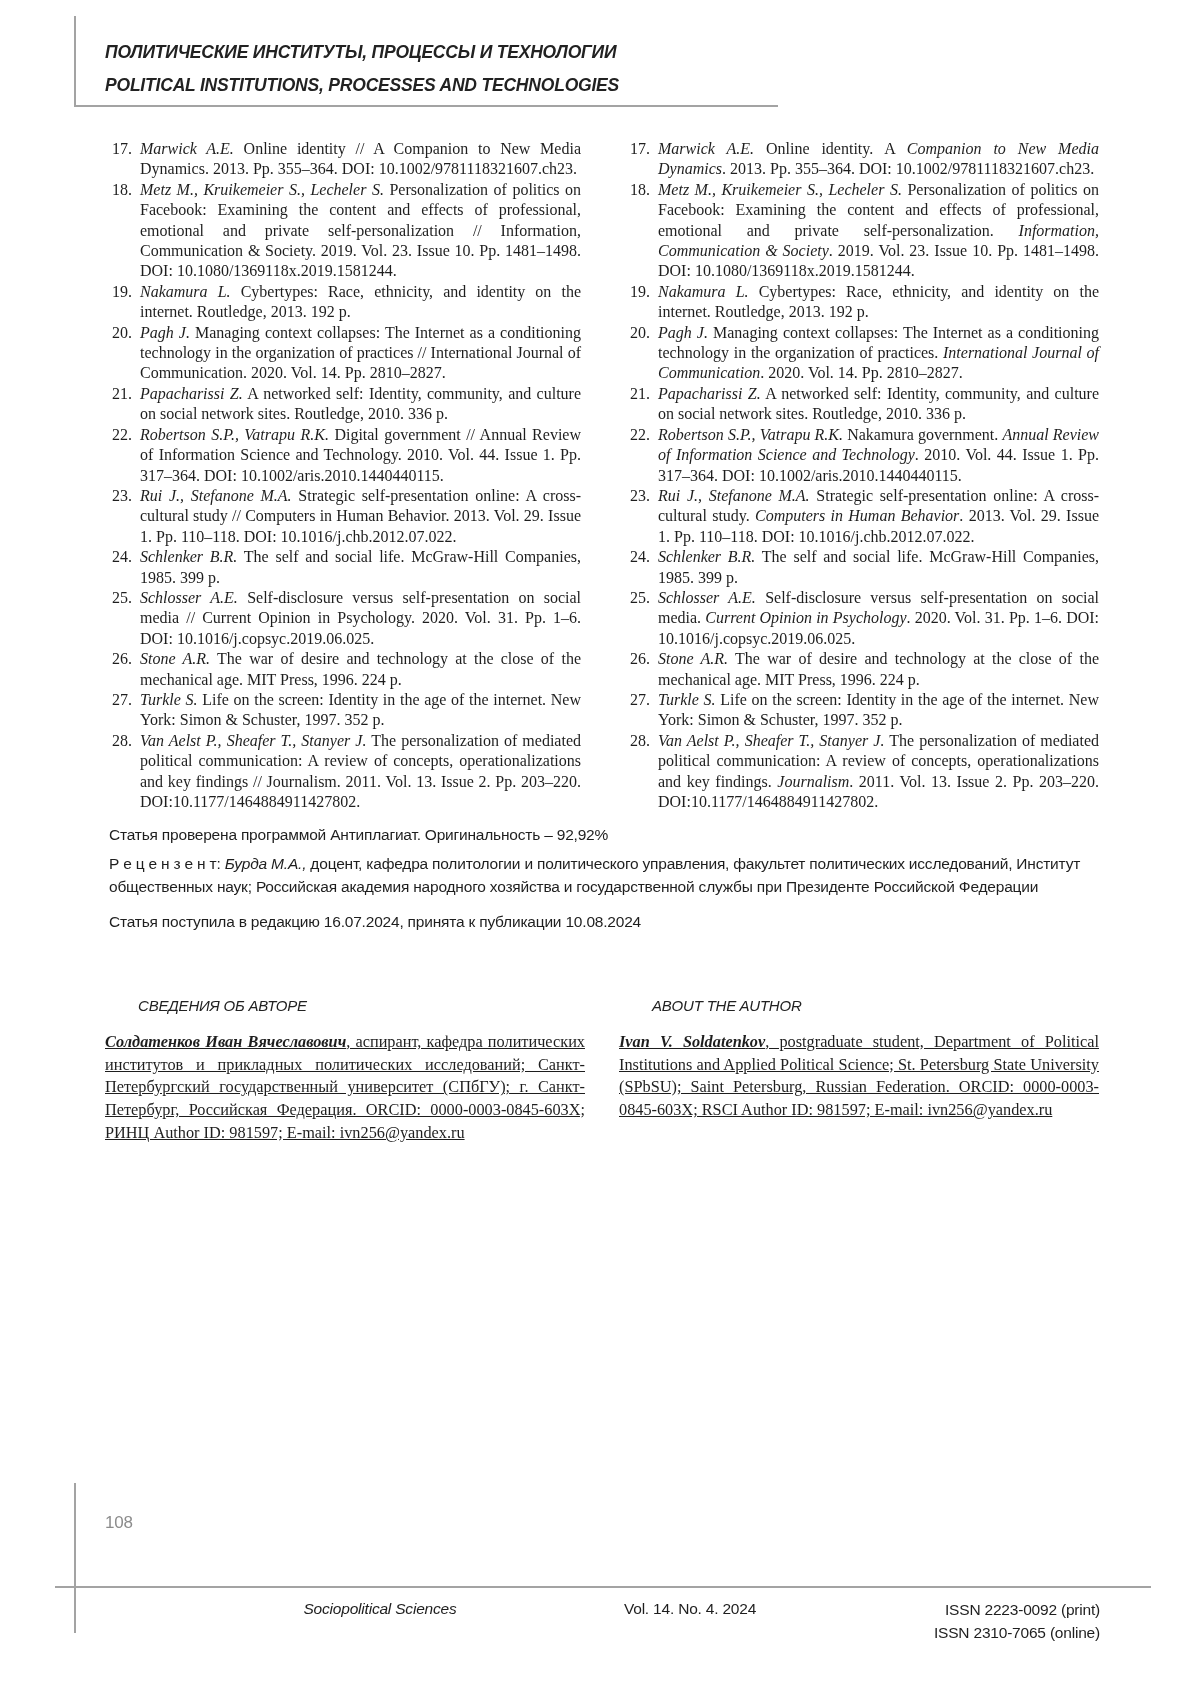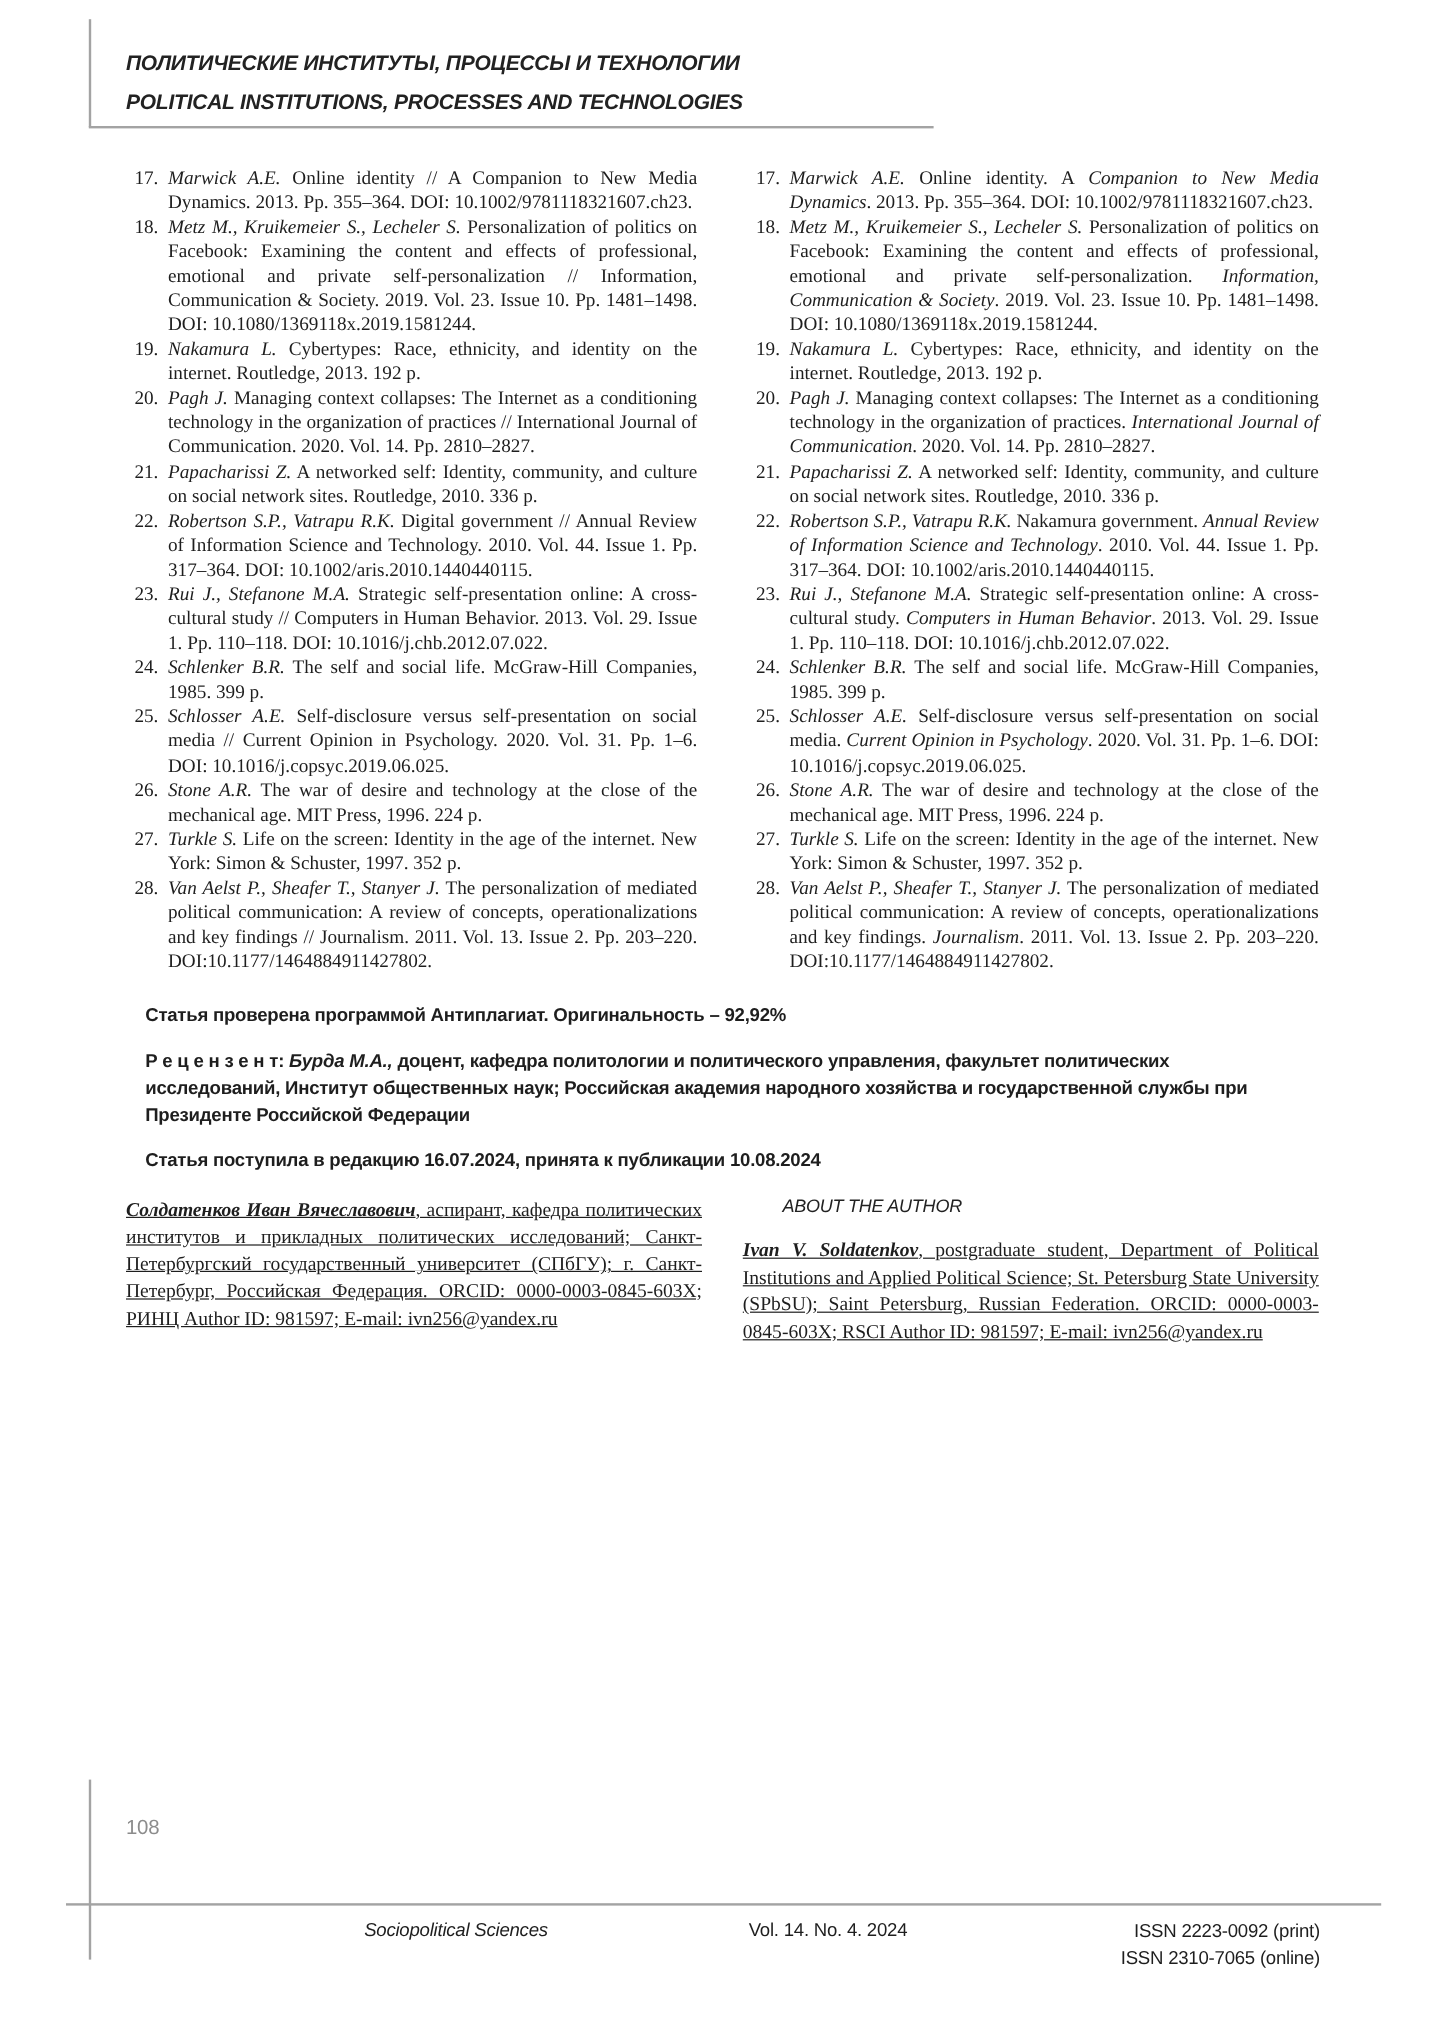--- a/index.html
+++ b/index.html
@@ -25,21 +25,21 @@
     line-height:20.4px;text-align:justify;color:#1e1e1e;}
   .ref-col li{position:relative;padding-left:35px;}
   .ref-num{position:absolute;left:7px;top:0;}
   .it{font-style:italic;text-align:right;}
   .bd{font-weight:bold;}
 
   
   .notes{position:absolute;left:105px;top:820px;width:994px;
     font-family:"Liberation Sans",sans-serif;font-size:15.5px;line-height:22.3px;
     color:#1e1e1e;letter-spacing:-0.2px;}
-  .notes p{margin:16px;font-weight:bold;}
+  .notes p{margin:4px;}
   .notes .reviewer{margin-top:7px;}
   .notes .dates{margin-top:13px;}
 
   
   .authors{position:absolute;left:105px;top:997px;width:994px;display:flex;gap:34px;}
   .author-col{width:480px;}
   .author-col h3{margin:0 0 17px 0;padding-left:33px;
     font-family:"Liberation Sans",sans-serif;font-style:italic;font-weight:normal;
     font-size:15px;color:#222;letter-spacing:-0.2px;}
   .author-col p{margin:0;font-family:"Liberation Serif","DejaVu Serif",serif;
@@ -101,20 +101,21 @@
   <section class="notes">
     <p>Статья проверена программой Антиплагиат. Оригинальность – 92,92%</p>
     <p class="reviewer"><span>Р е ц е н з е н т: </span><span class="it">Бурда М.А.,</span><span> доцент, кафедра политологии и политического управления, факультет политических исследований, Институт общественных наук; Российская академия народного хозяйства и государственной службы при Президенте Российской Федерации</span></p>
     <div class="dates">
       <p>Статья поступила в редакцию 16.07.2024, принята к публикации 10.08.2024</p>
     </div>
   </section>
 
   <section class="authors">
     <div class="author-col">
+      <h3>СВЕДЕНИЯ ОБ АВТОРЕ</h3>
       <p><span class="it bd">Солдатенков Иван Вячеславович</span><span>, аспирант, кафедра политических институтов и прикладных политических исследований; Санкт-Петербургский государственный университет (СПбГУ); г. Санкт-Петербург, Российская Федерация. ORCID: 0000-0003-0845-603X; РИНЦ Author ID: 981597; E-mail: ivn256@yandex.ru</span></p>
     </div>
     <div class="author-col">
       <h3>ABOUT THE AUTHOR</h3>
       <p><span class="it bd">Ivan V. Soldatenkov</span><span>, postgraduate student, Department of Political Institutions and Applied Political Science; St. Petersburg State University (SPbSU); Saint Petersburg, Russian Federation. ORCID: 0000-0003-0845-603X; RSCI Author ID: 981597; E-mail: ivn256@yandex.ru</span></p>
     </div>
   </section>
 
   <div class="rule-v rule-v-bottom"></div>
   <div class="rule-h foot-rule"></div>

